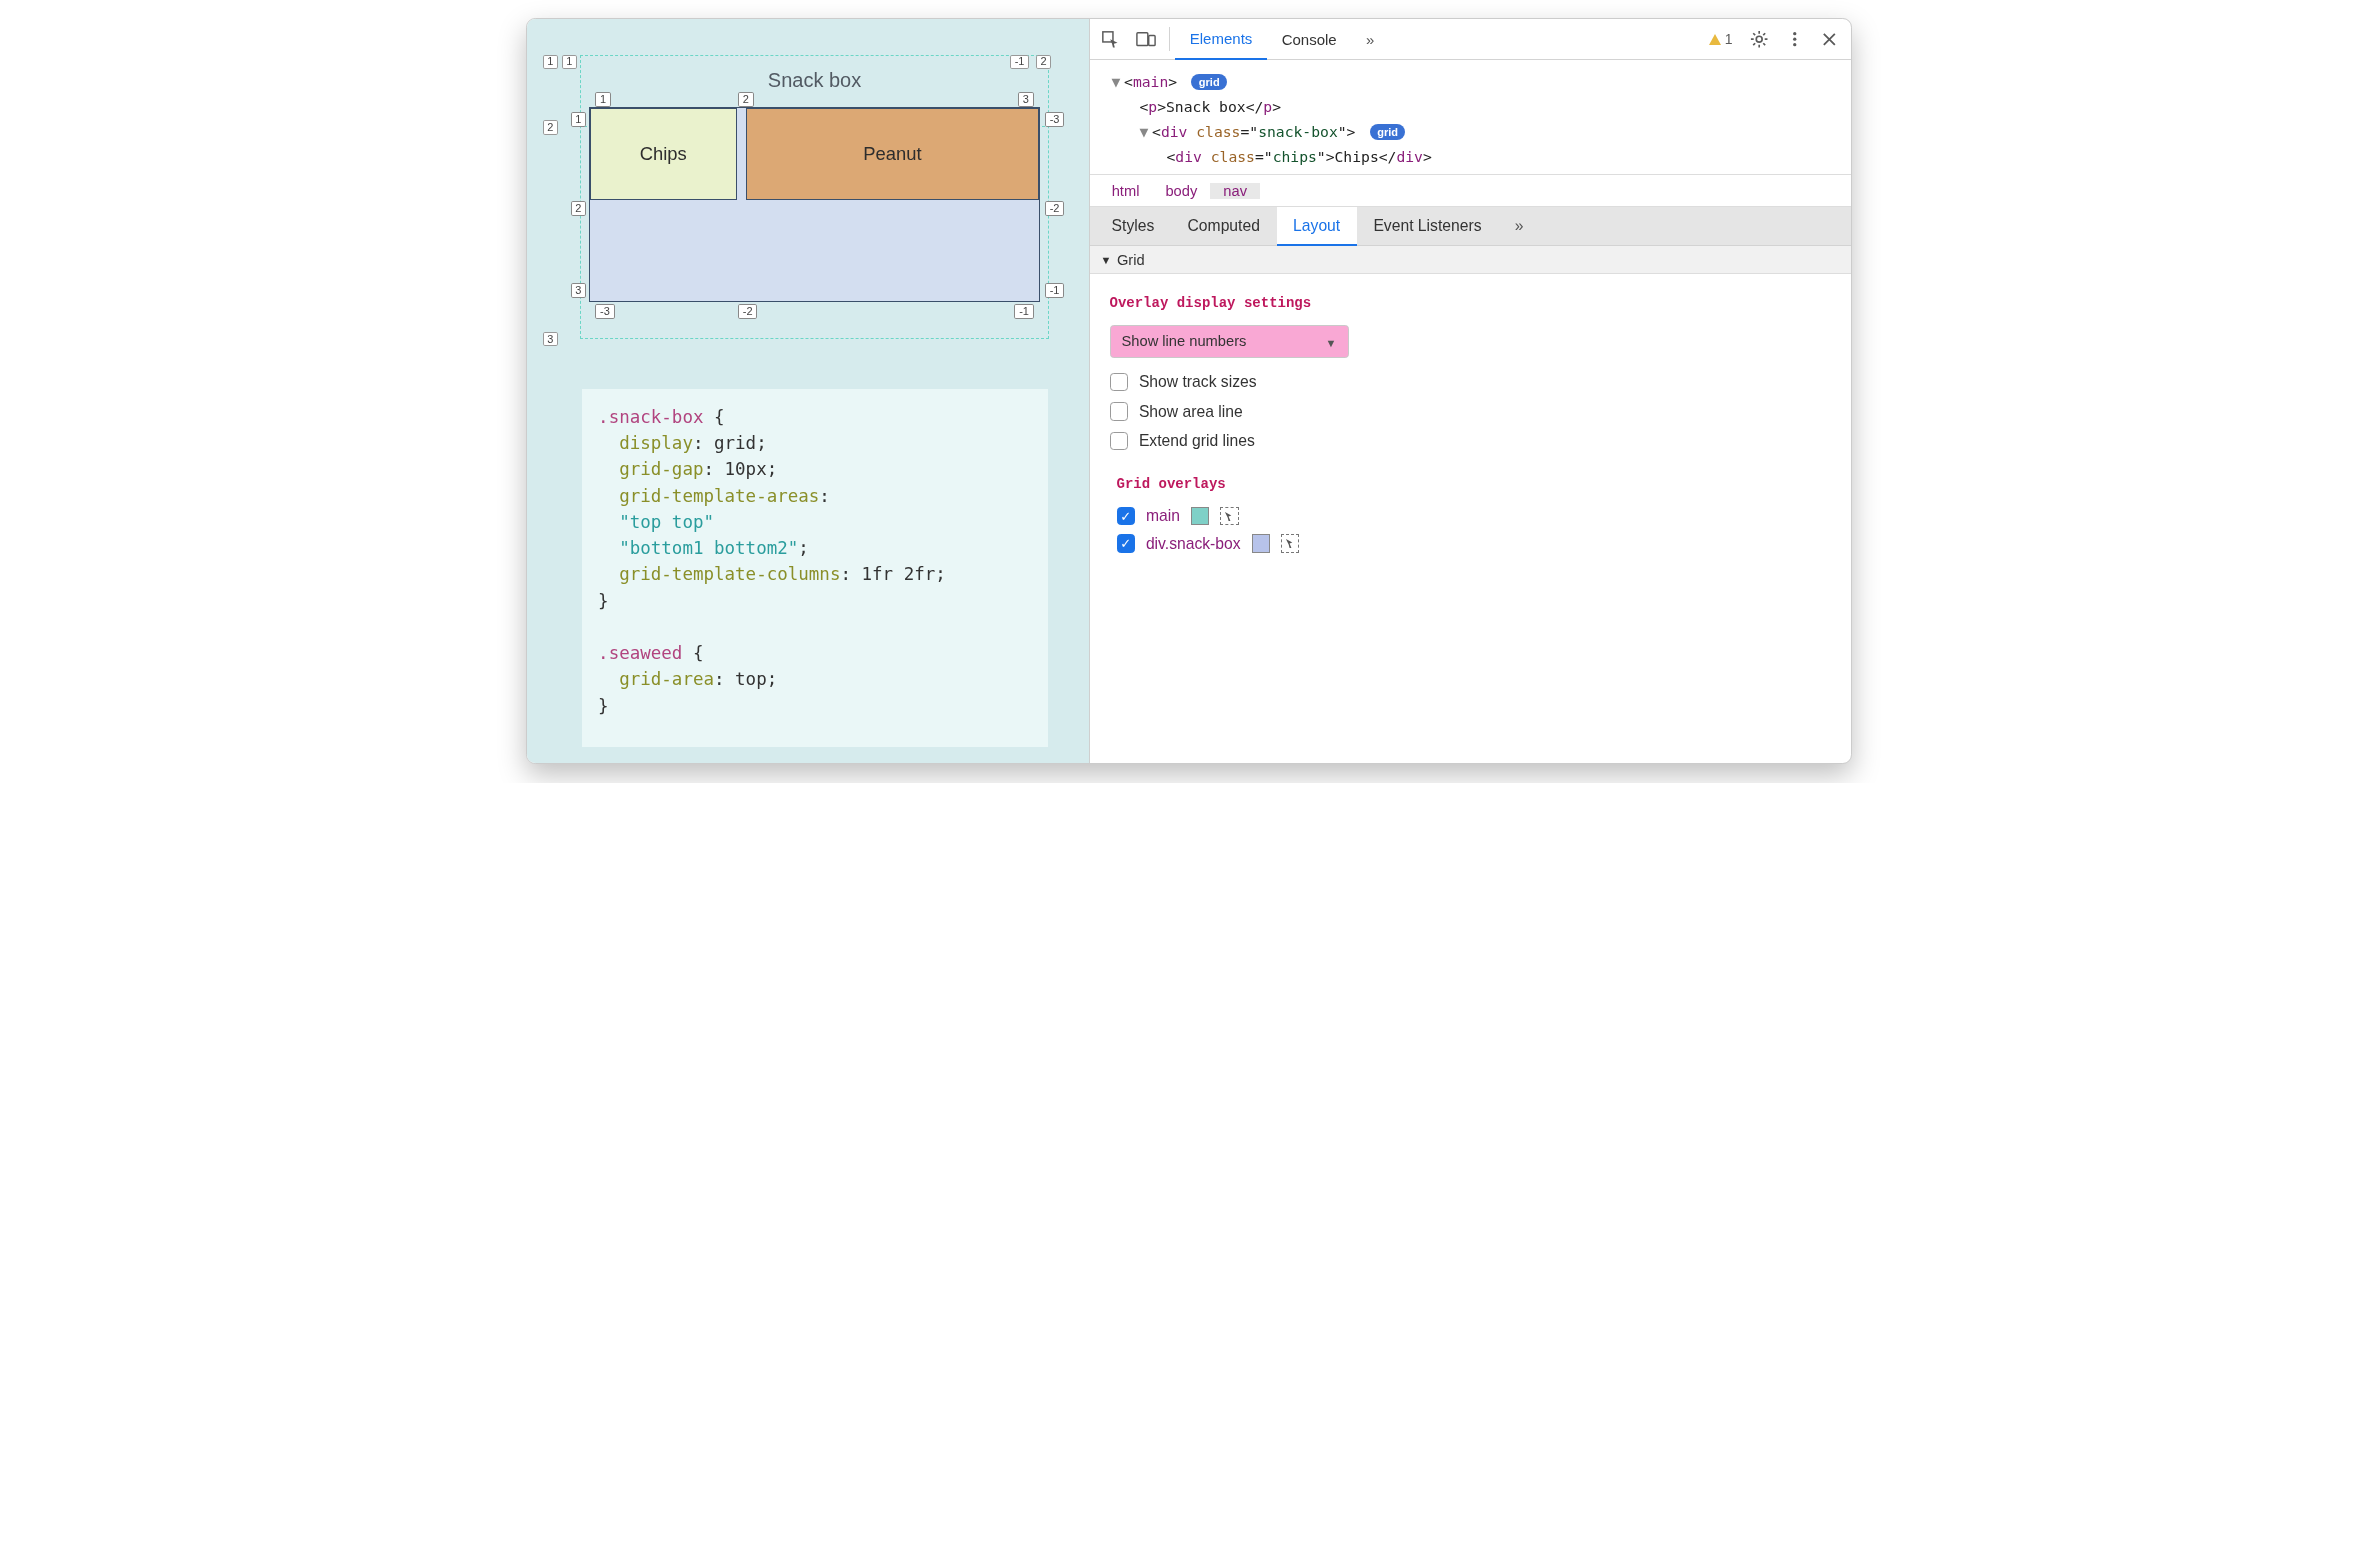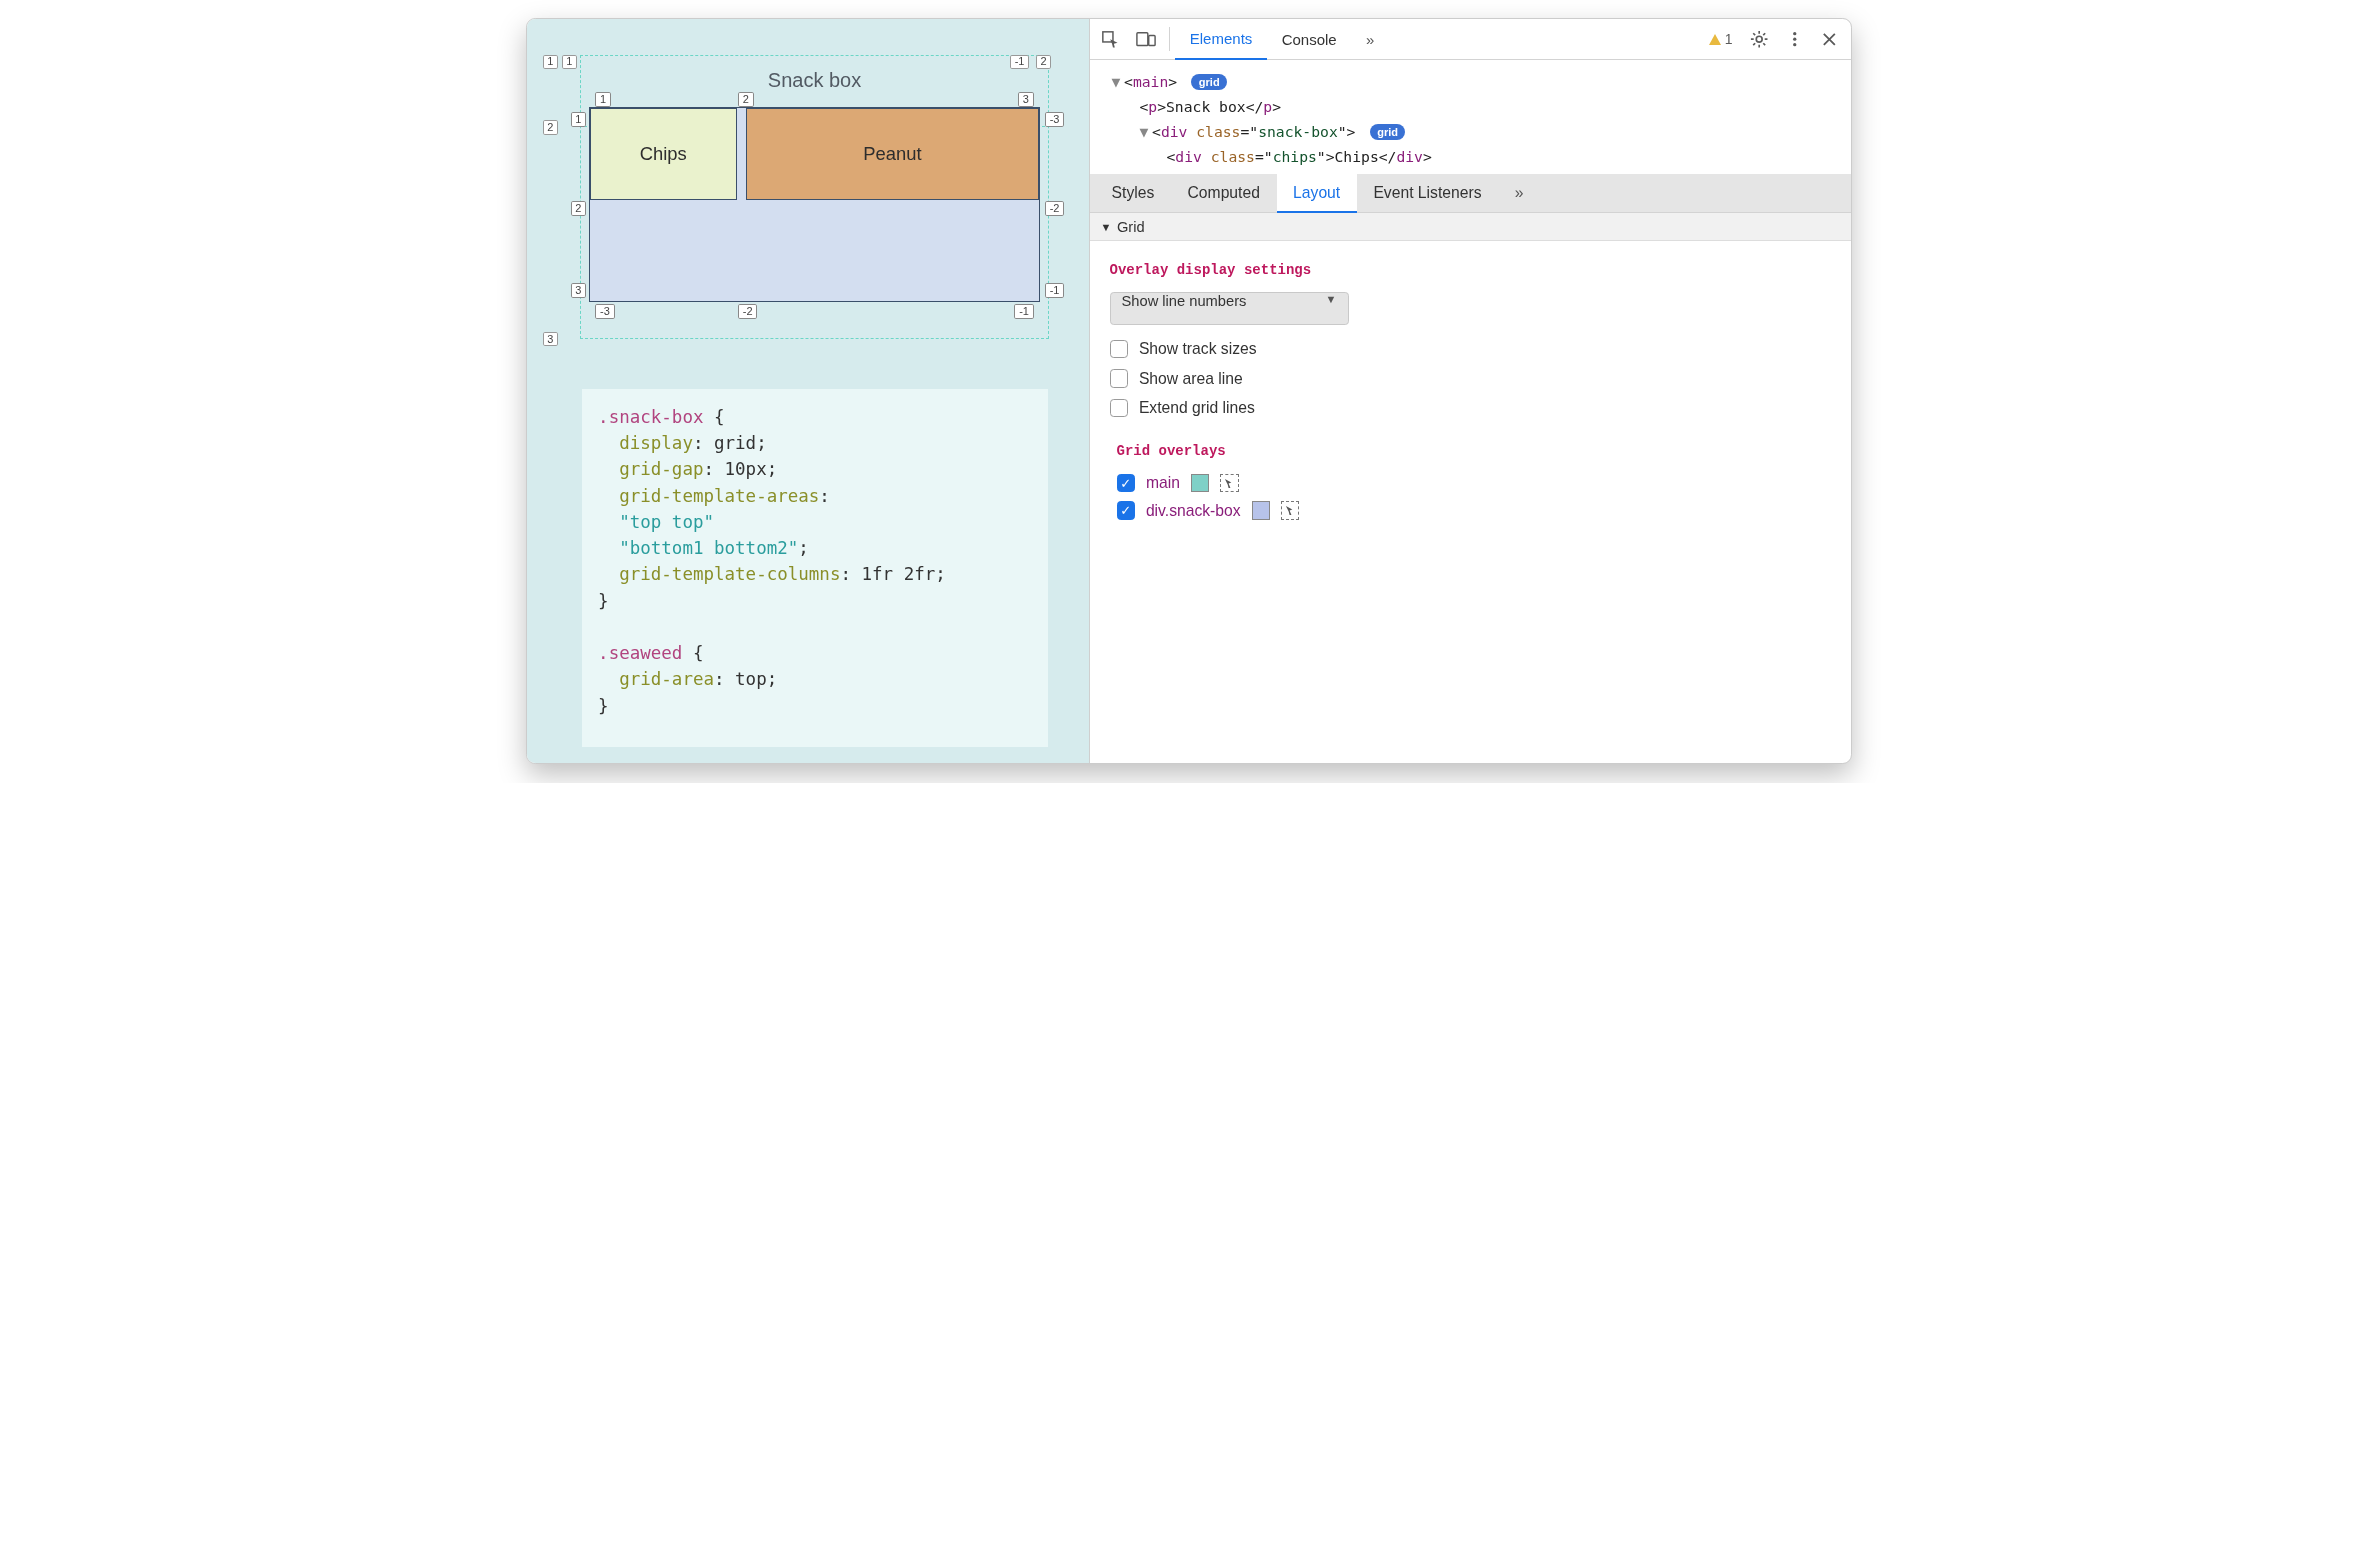--- a/index.html
+++ b/index.html
@@ -213,23 +213,23 @@
   .section-head{
     background:#f1f1f1;border-bottom:0.9px solid #ddd;
     padding:5.5px 11px;font-size:14.7px;color:#333;
     display:flex;align-items:center;gap:5.5px;
   }
   .section-head .tri{font-size:11px;}
 
   .layout-body{padding:16.6px 20px;flex:1;overflow:auto;}
   .group-title{font-weight:600;font-size:14px;margin:3.7px 0 14.7px;color:#be185d;font-family:Liberation Mono, monospace;}
   .select{
-    display:flex;align-items:flex-start;justify-content:space-between;
+    display:flex;align-items:flex-end;justify-content:space-between;
     width:239px;height:33px;border:0.9px solid #c9c9c9;border-radius:3.7px;
-    padding:0 11px;font-size:14.7px;color:#333;background:#e5e5e5;cursor:pointer;
+    padding:8px 11px;font-size:14.7px;color:#333;background:#f9a8d4;cursor:pointer;
     margin-bottom:14.7px;
   }
   .select .caret{font-size:11px;color:#555;}
   .chk-row{display:flex;align-items:center;gap:11px;margin:11px 0;font-size:15.7px;color:#333;}
   .chk{width:18.4px;height:18.4px;border:1.4px solid #9a9a9a;border-radius:3.7px;display:inline-flex;align-items:center;justify-content:center;background:#fff;}
   .chk.on{background:#1a73e8;border-color:#1a73e8;color:#fff;font-size:13px;}
 
   .overlays{margin-top:26px;margin-left:7px;}
   .ov-row{display:flex;align-items:center;gap:11px;margin:9.2px 0;font-size:15.7px;}
   .ov-label{color:#8a1e7a;}
@@ -353,20 +353,25 @@
       </div>
     </div>
 
     <div class="dom-tree">
       <div><span class="disc">▼</span>&lt;<span class="tag">main</span>&gt; <span class="pill">grid</span></div>
       <div class="dom-indent1">&lt;<span class="tag">p</span>&gt;<span class="txt">Snack box</span>&lt;/<span class="tag">p</span>&gt;</div>
       <div class="dom-indent1"><span class="disc">▼</span>&lt;<span class="tag">div</span> <span class="attr">class</span>="<span class="aval">snack-box</span>"&gt; <span class="pill">grid</span></div>
       <div class="dom-indent2">&lt;<span class="tag">div</span> <span class="attr">class</span>="<span class="aval">chips</span>"&gt;<span class="txt">Chips</span>&lt;/<span class="tag">div</span>&gt;</div>
     </div>
 
+    <div class="crumbs">
+      <div class="crumb">html</div>
+      <div class="crumb">body</div>
+      <div class="crumb sel">nav</div>
+    </div>
 
     <div class="sub-tabs">
       <div class="sub-tab">Styles</div>
       <div class="sub-tab">Computed</div>
       <div class="sub-tab active">Layout</div>
       <div class="sub-tab">Event Listeners</div>
       <div class="sub-tab" style="color:#555">»</div>
     </div>
 
     <div class="section-head">

